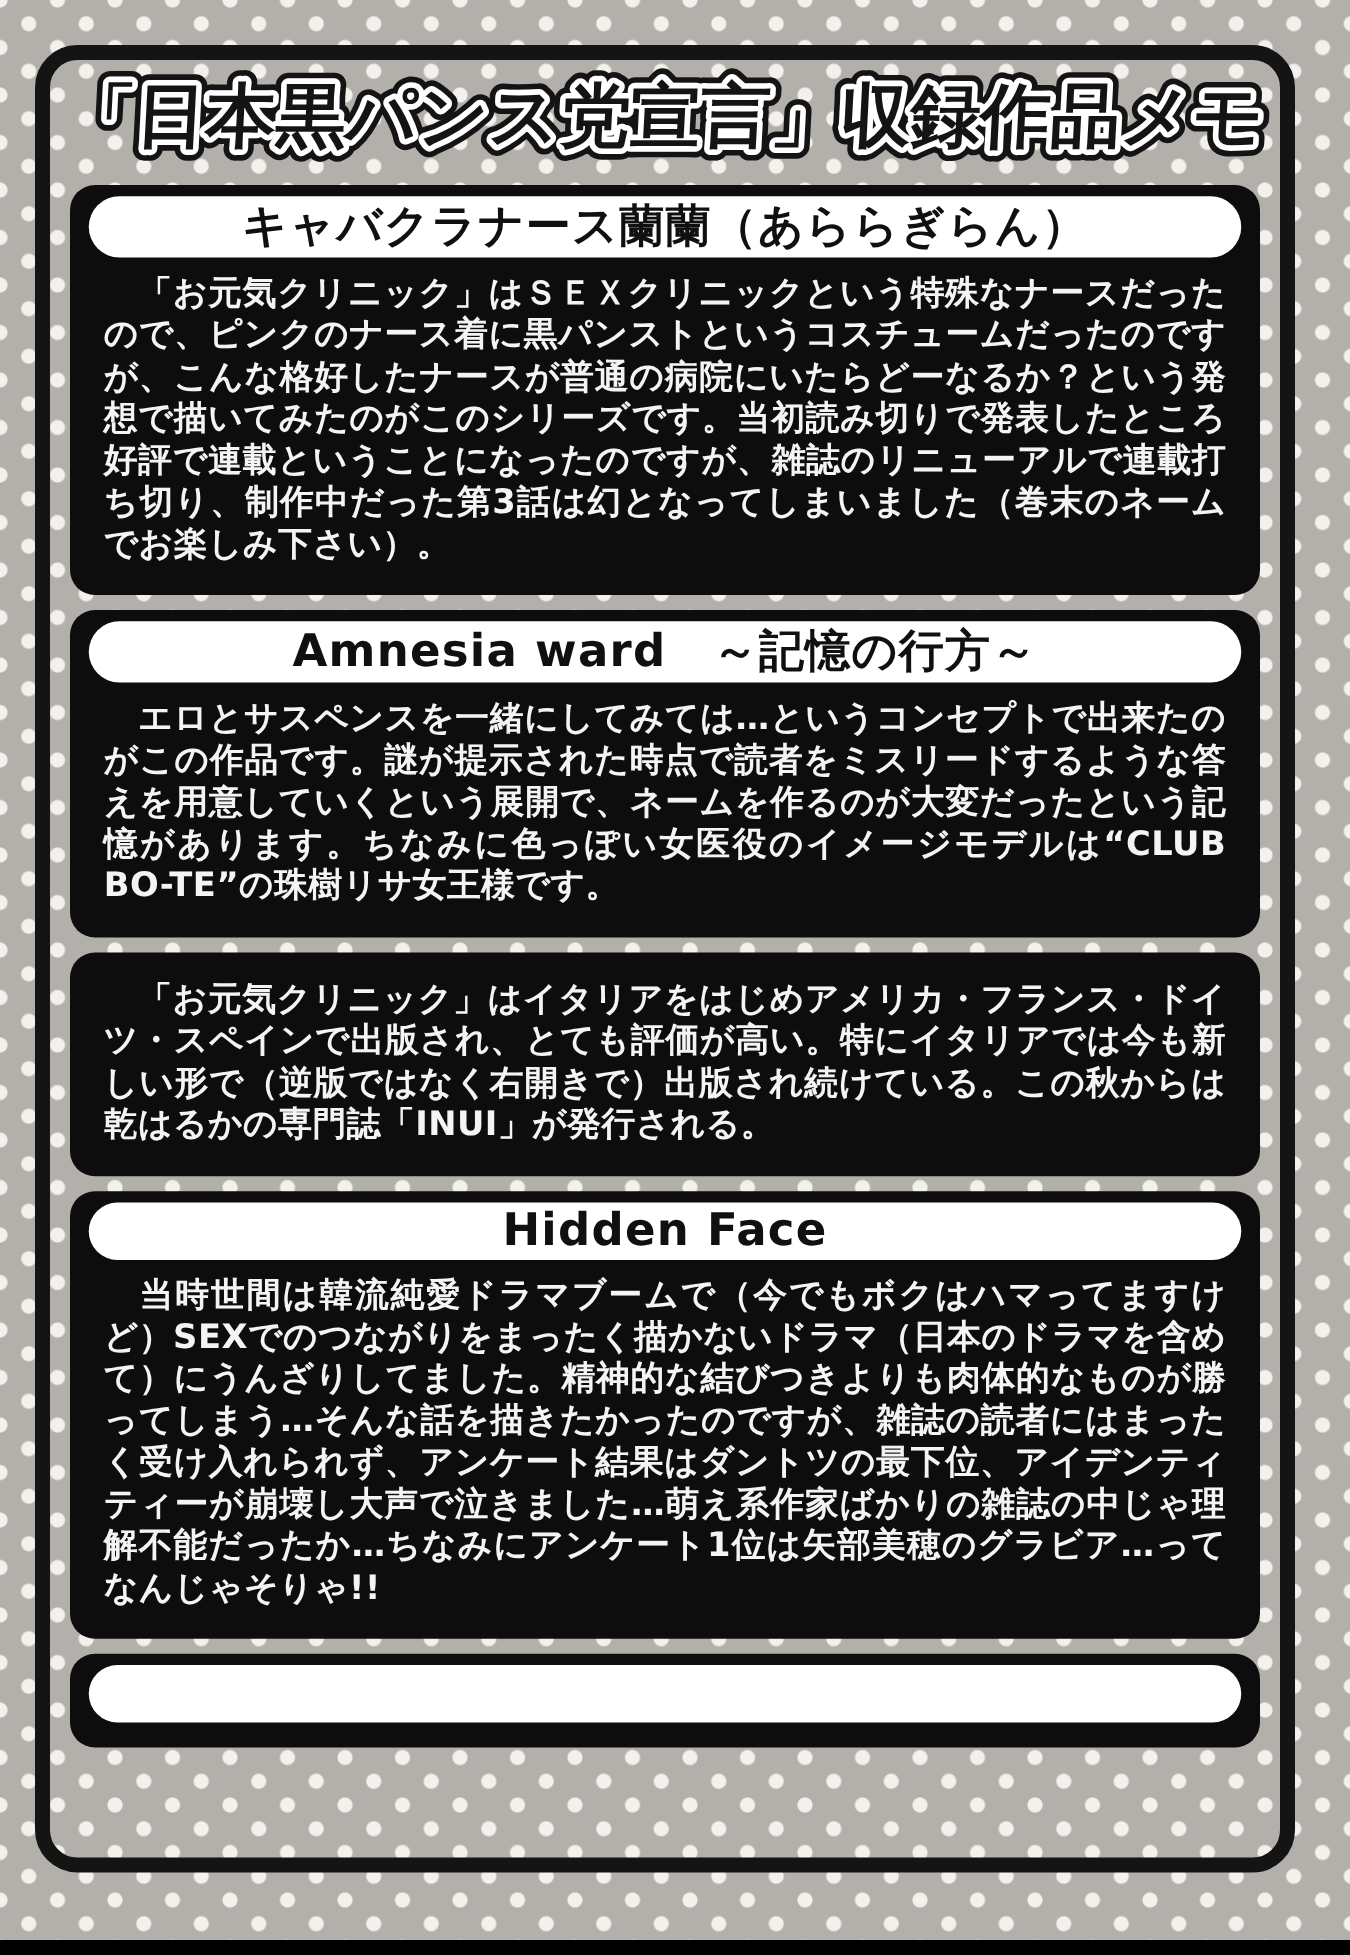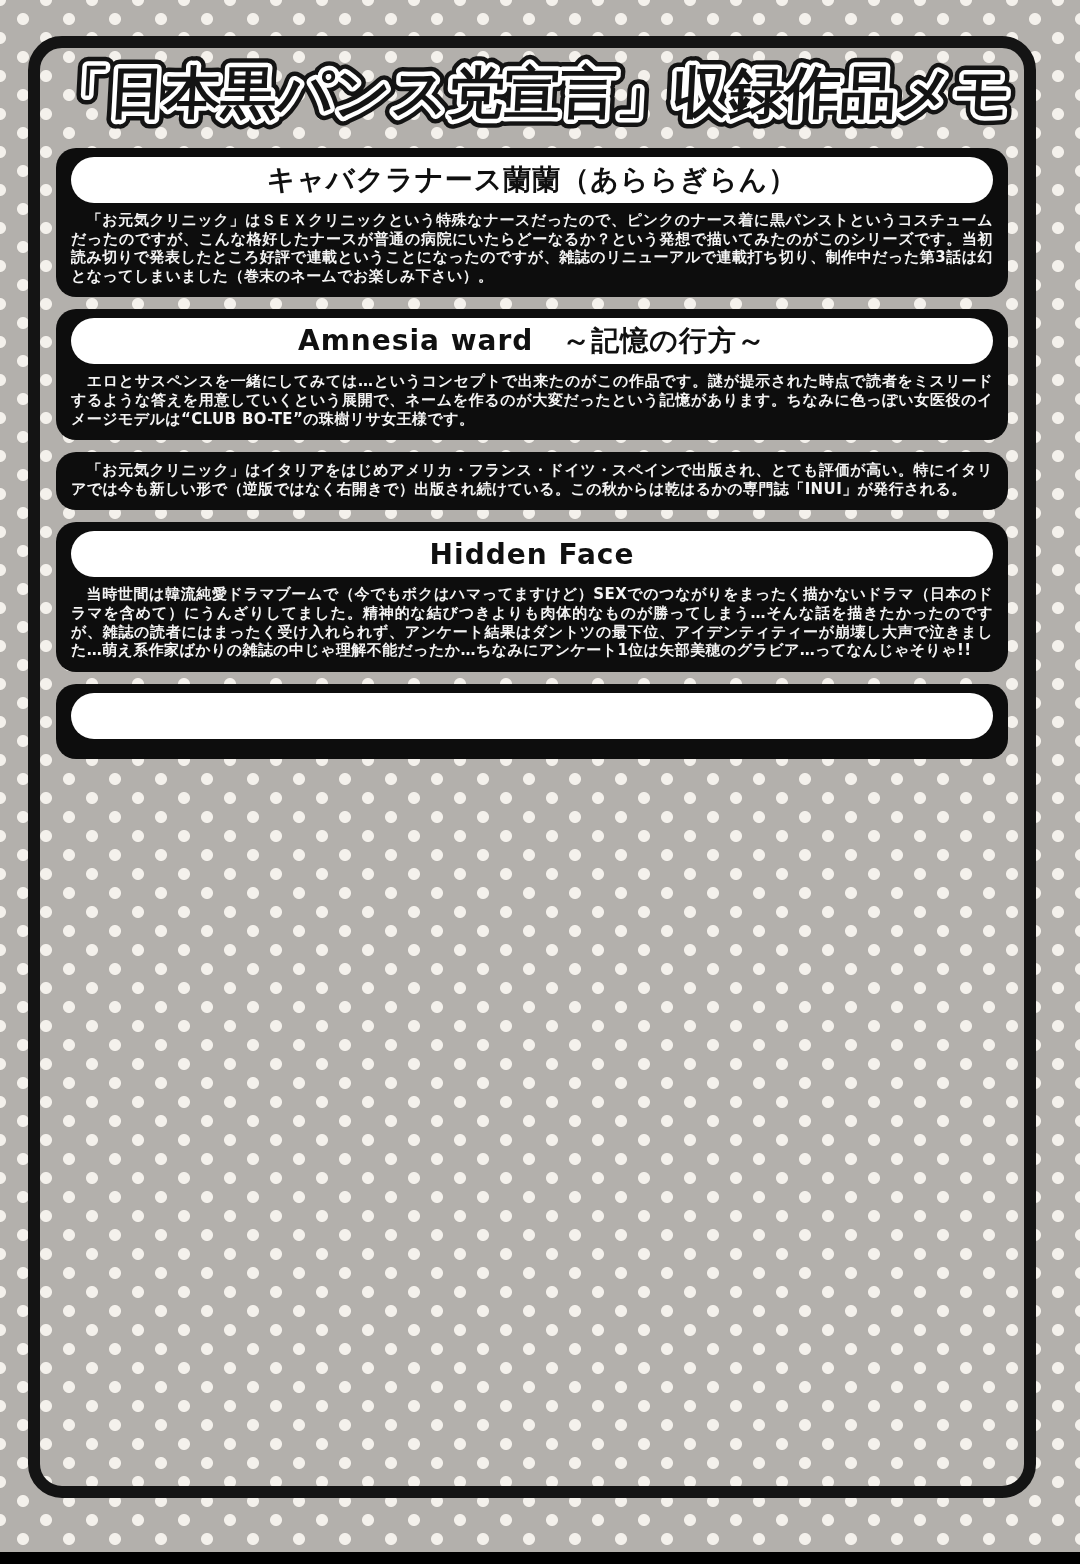--- a/index.html
+++ b/index.html
@@ -77,28 +77,28 @@
     background: #ffffff;
     border-radius: 26px;
     min-height: 46px;
     display: flex;
     align-items: center;
     justify-content: center;
     margin-bottom: 8px;
   }
   .pill-text {
     color: #101010;
-    font-size: 28px;
+    font-size: 36px;
     font-weight: 800;
     letter-spacing: 1px;
     white-space: nowrap;
   }
   .body-p {
-    margin: 0;
-    font-size: 15px;
+    margin: 12px;
+    font-size: 27px;
     line-height: 1.24;
     font-weight: 600;
     text-align: justify;
     letter-spacing: 0.4px;
     color: #f4f4f4;
   }
 
   .bottom-edge {
     position: absolute;
     left: 0;

